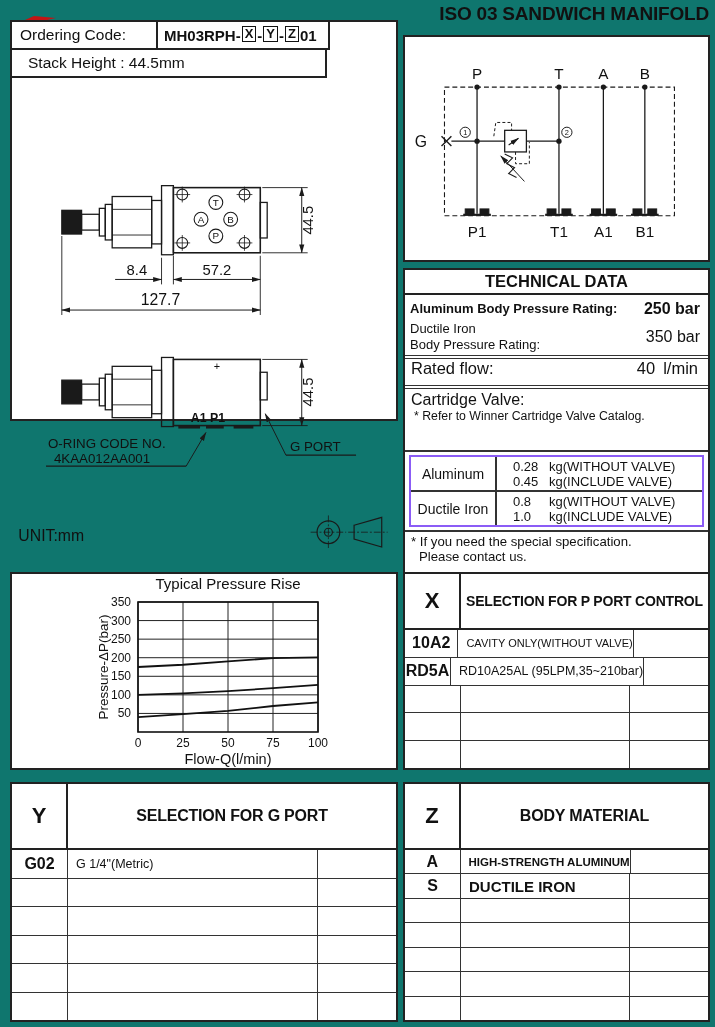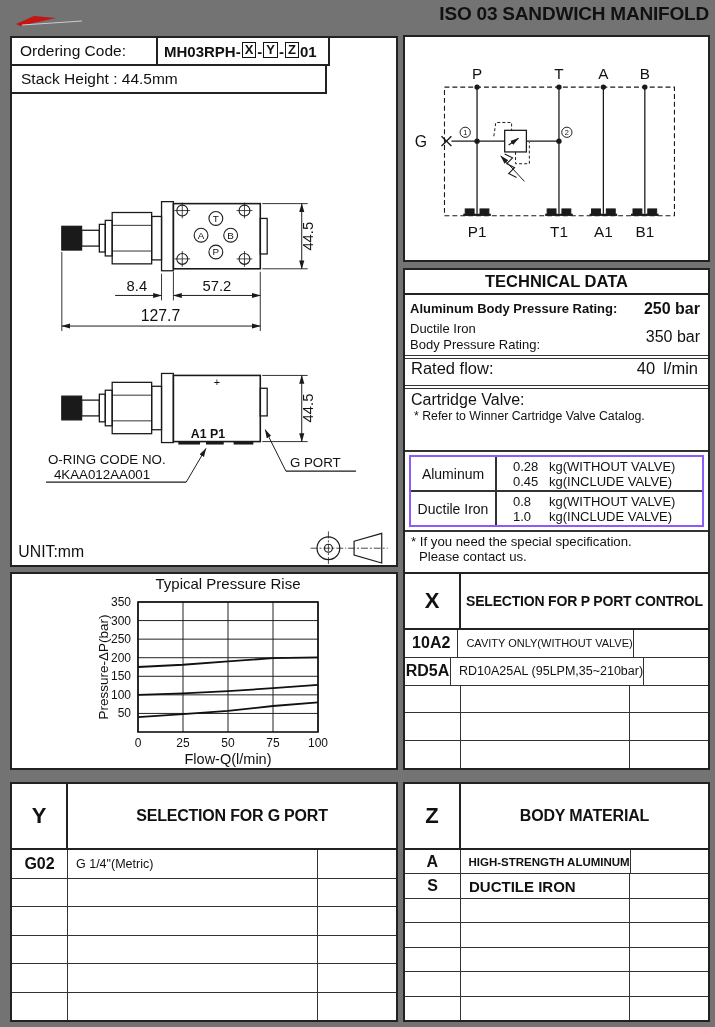--- a/index.html
+++ b/index.html
@@ -1,36 +1,36 @@
 <!DOCTYPE html>
 <html><head>
 <meta charset="utf-8">
 <style>
   * { box-sizing: border-box; margin: 0; padding: 0; }
   body { background:#fff; font-family:"Liberation Sans", sans-serif; color:#111; }
-  #page { position:relative; width:715px; height:1027px; background:#737373; overflow:hidden; }
+  #page { position:relative; width:715px; height:1027px; background:#0f766e; overflow:hidden; }
   .panel { position:absolute; border:2px solid #222; background:#fff; }
 
   
   #doc-title { position:absolute; right:6px; top:3px; width:330px; text-align:right;
     font-size:19px; font-weight:700; letter-spacing:-0.2px; }
 
   
   #logo-mark { position:absolute; left:16px; top:14px; }
 
   
-  #panel-left { left:10px; top:36px; width:388px; height:531px; }
+  #panel-left { left:10px; top:20px; width:388px; height:401px; }
   .ord-row1 { position:absolute; left:0; top:0; width:318px; height:28px; display:flex;
     border-right:2px solid #222; border-bottom:2px solid #222; }
   .ord-label { width:146px; border-right:2px solid #222; display:flex; align-items:center;
     padding-left:8px; font-size:15.5px; }
   .ord-code { flex:1; display:flex; align-items:center; padding-left:6px;
     font-weight:700; font-size:15px; white-space:nowrap; }
   .ord-row2 { position:absolute; left:0; top:28px; width:315px; height:28px; display:flex;
-    align-items:center; padding-left:9px; font-size:15.5px;
+    align-items:center; padding-left:16px; font-size:15.5px;
     border-right:2px solid #222; border-bottom:2px solid #222; }
   .boxchar { display:inline-block; border:1.5px solid #111; padding:0 2px; margin:0 1px;
     font-weight:700; font-size:13px; line-height:1.15; transform:translateY(-1px); }
   #drawing-svg { position:absolute; left:0; top:58px; width:384px; height:469px; }
 
   
   #panel-circuit { left:403px; top:35px; width:307px; height:227px; }
   #circuit-svg { width:100%; height:100%; }
 
   

